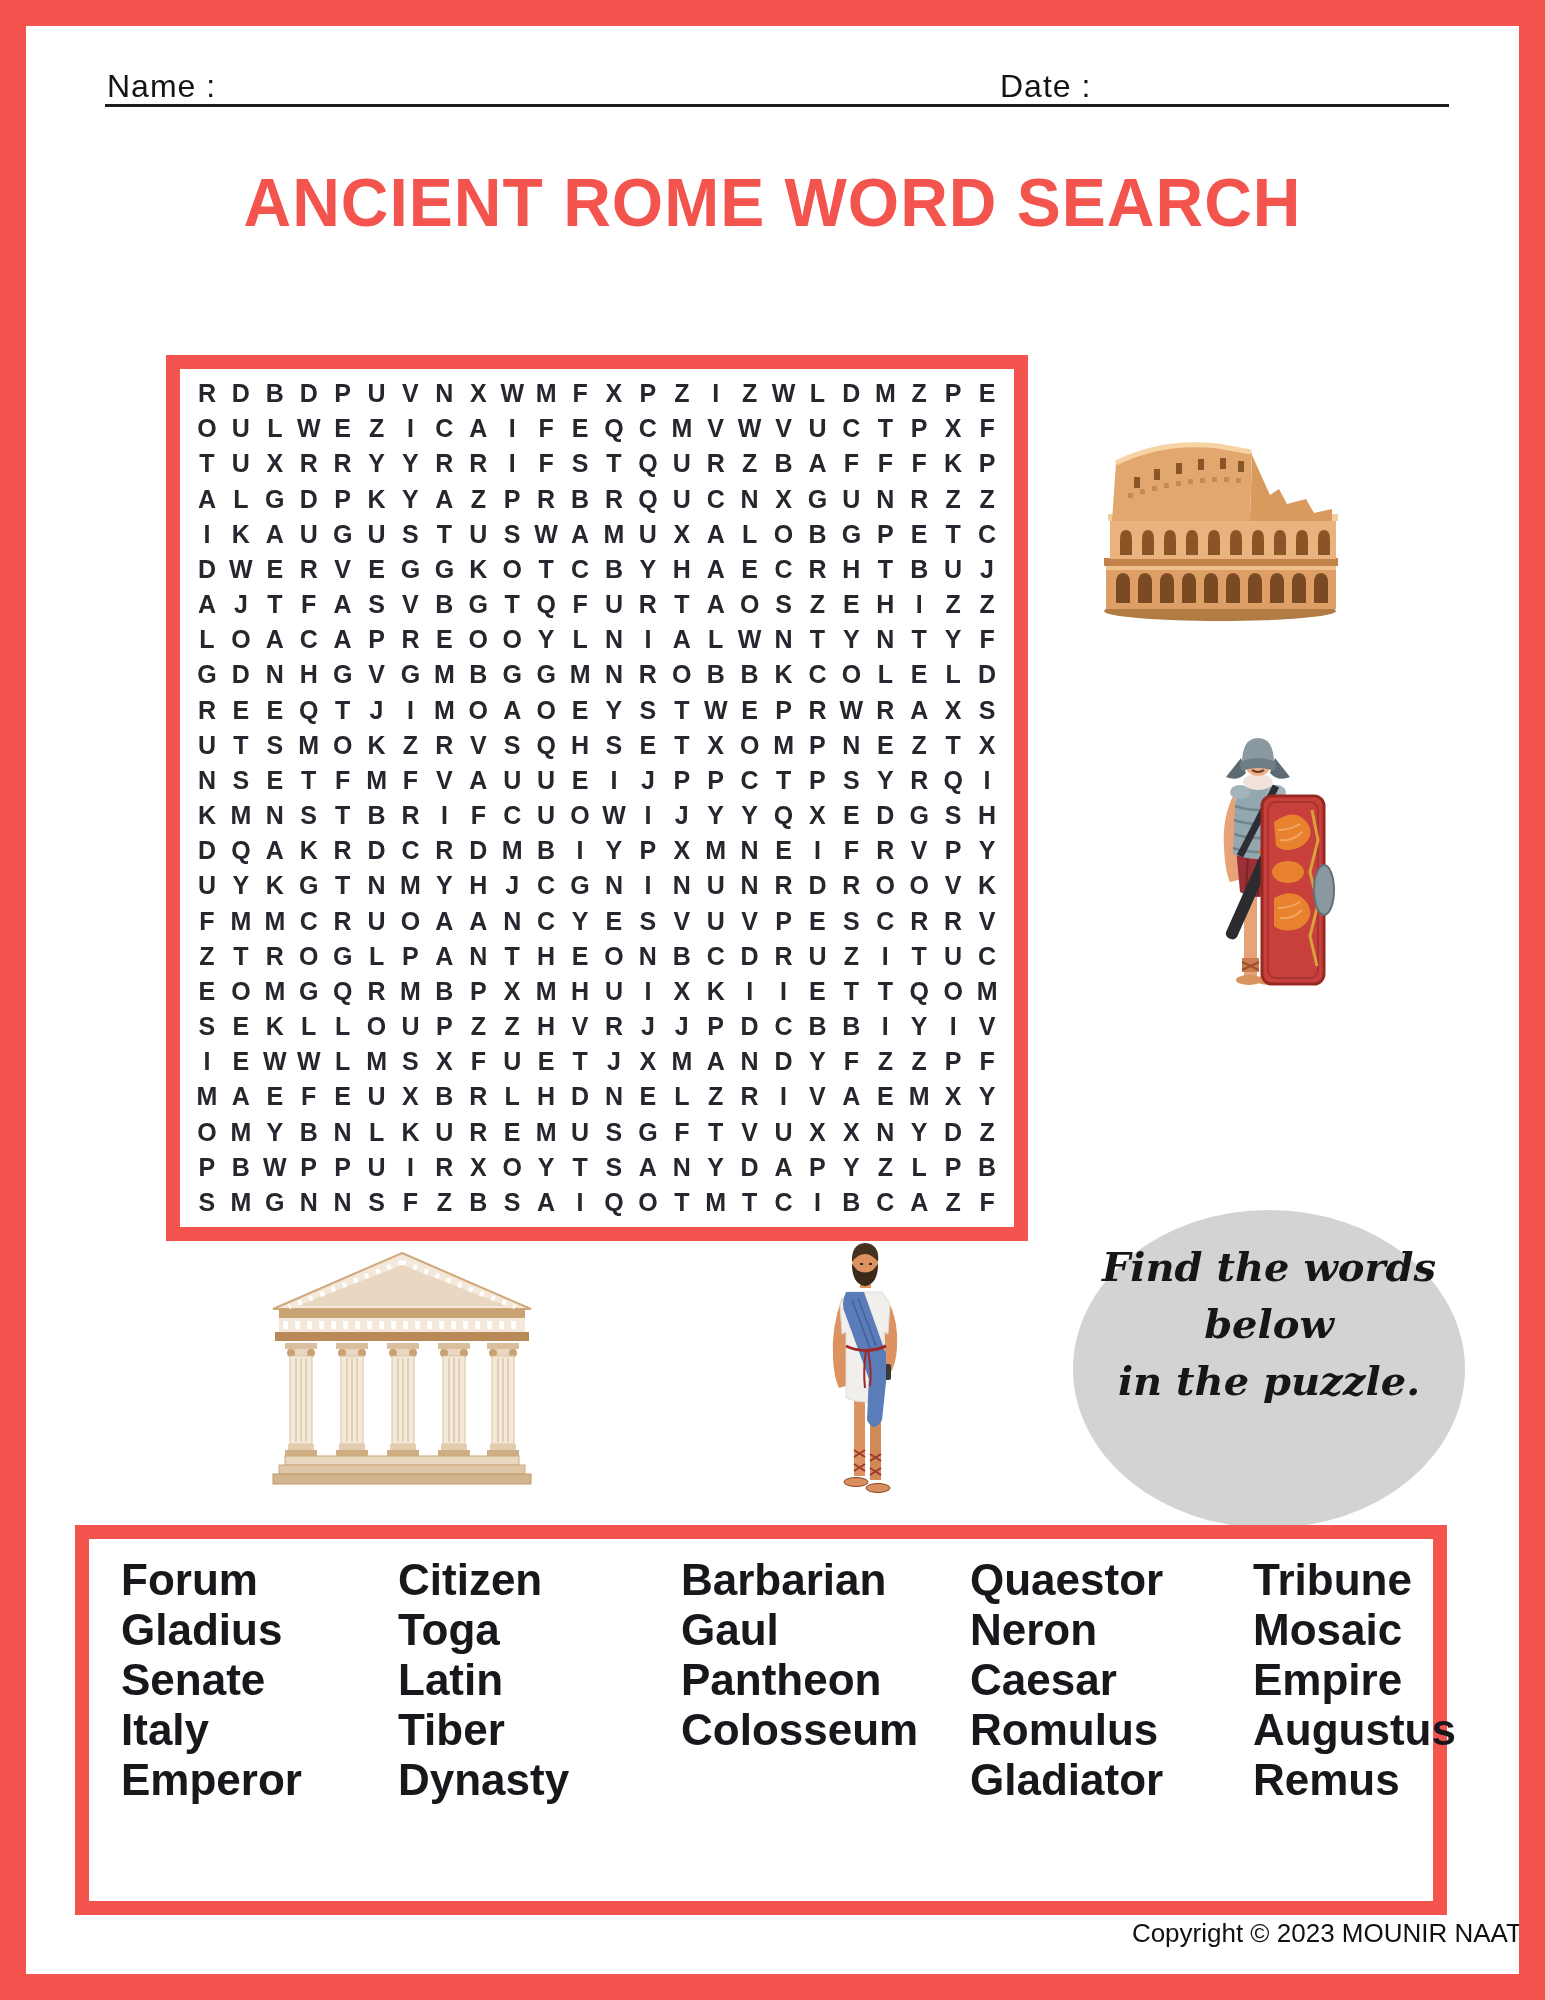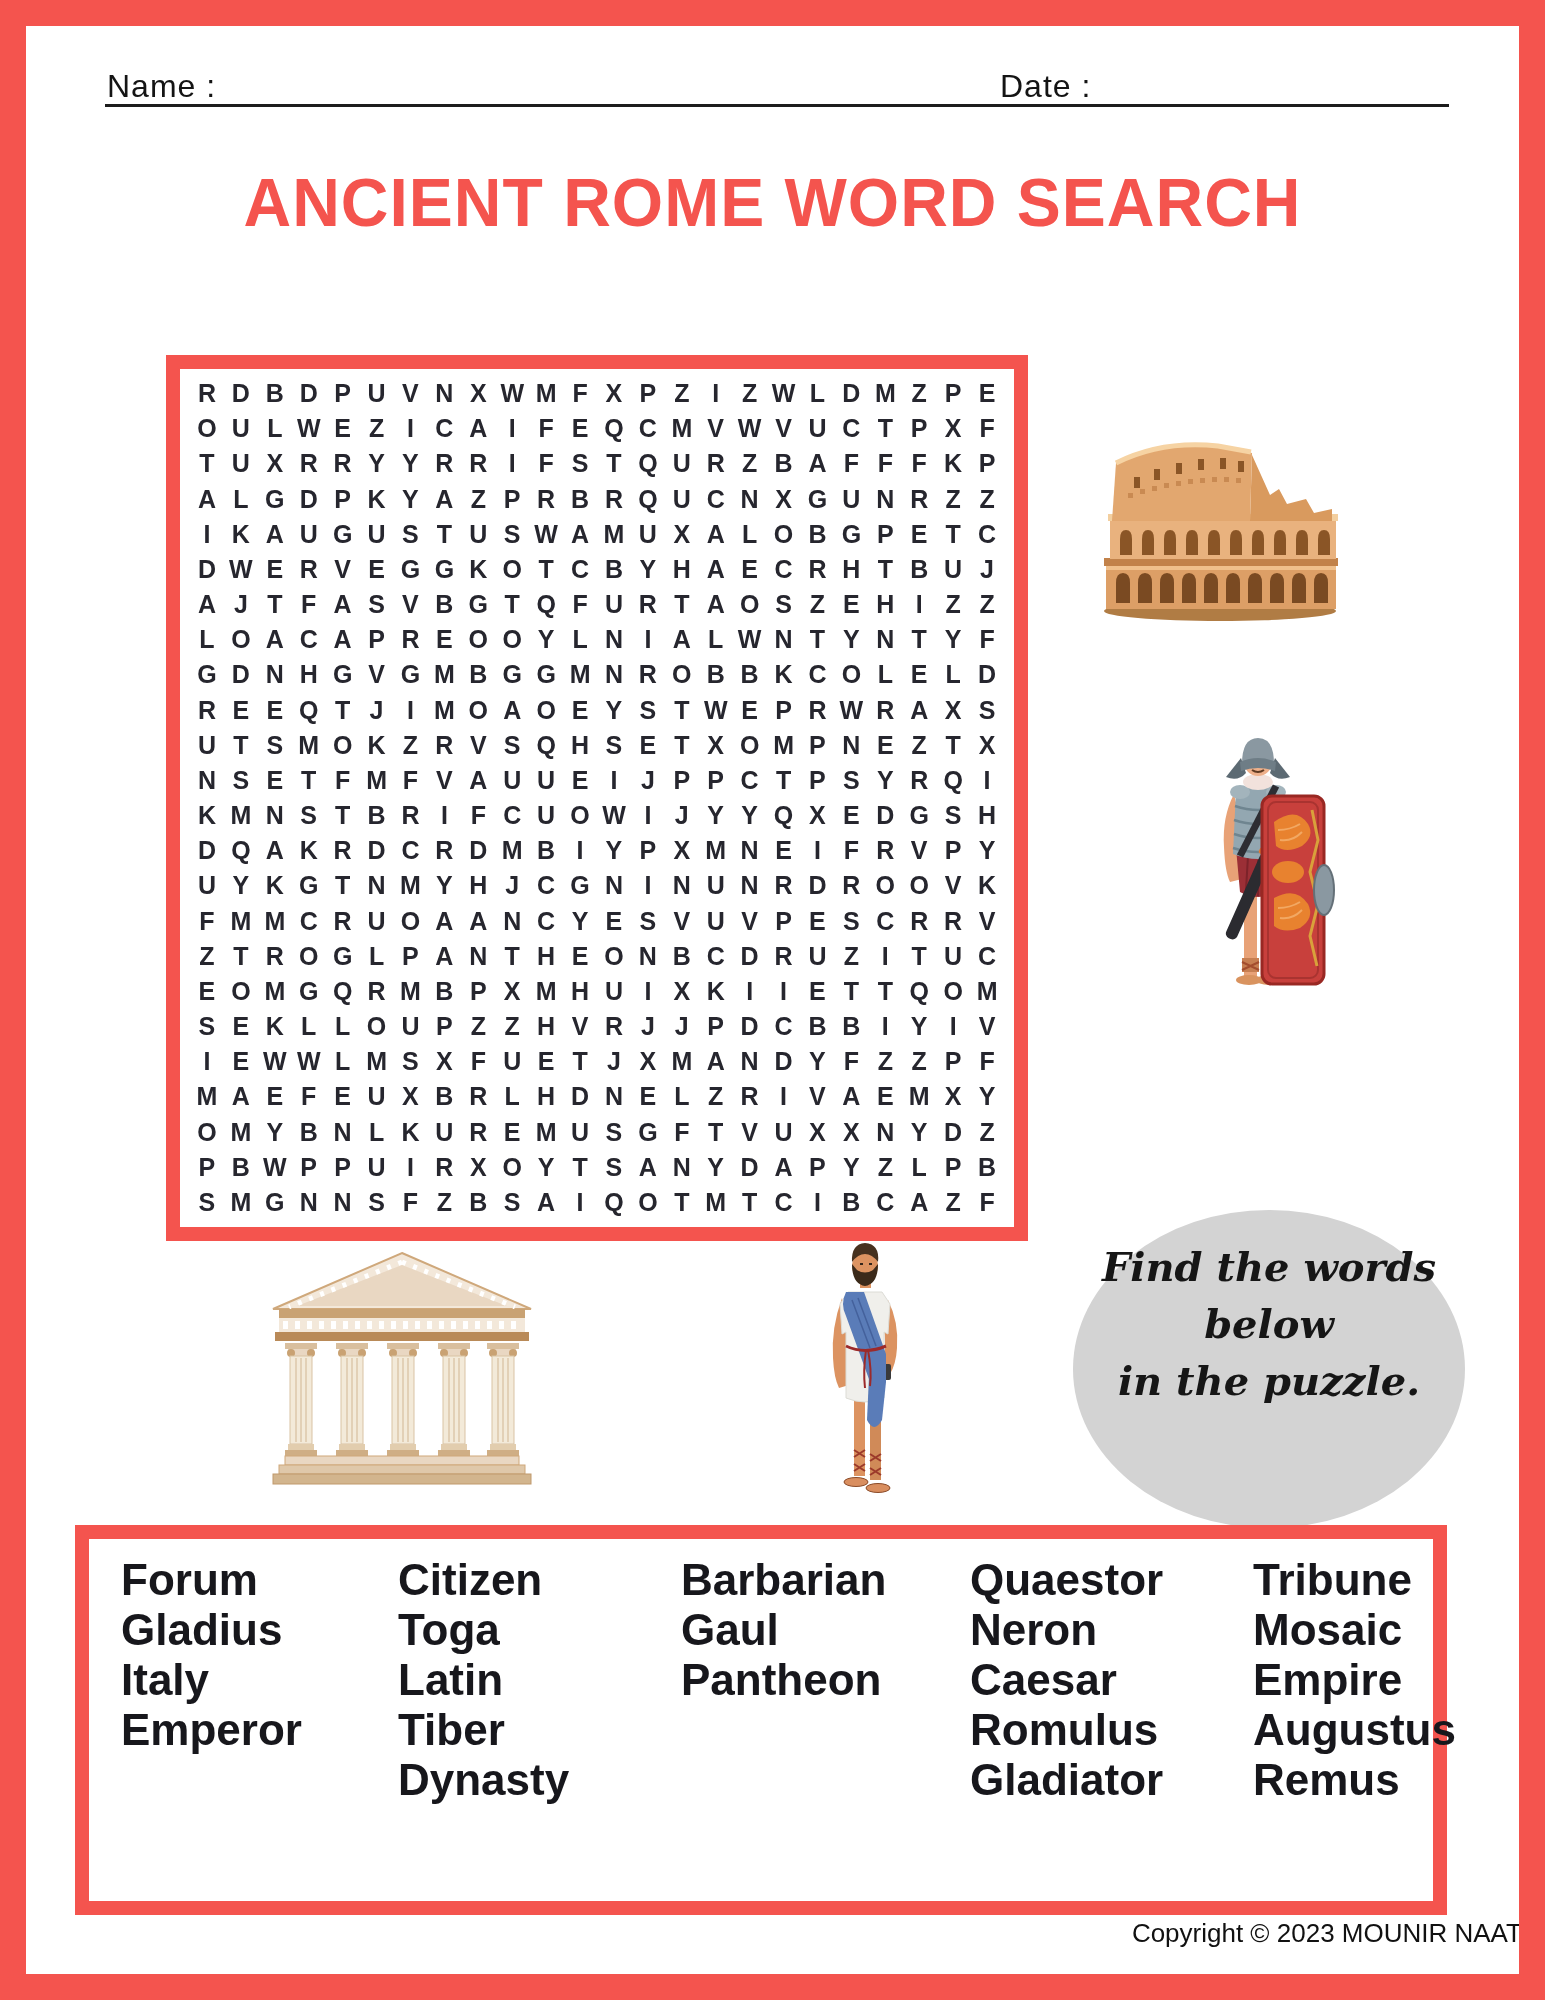--- a/index.html
+++ b/index.html
@@ -846,34 +846,36 @@
     <path d="M34,26 Q33,8 47,7 Q62,8 60,26 Q54,18 47,18 Q40,18 34,26 Z" fill="#46311f"></path>
     <path d="M34,28 Q34,48 47,50 Q60,48 60,28 L55,34 Q47,39 39,34 Z" fill="#3b2a1a"></path>
     <path d="M42,28 l3,0 M51,28 l3,0" stroke="#33251a" stroke-width="2"></path>
   </svg>
 
   <div class="wordbox">
     <div class="wordbox-inner">
         <div class="wcol">
           <div class="word">Forum</div>
           <div class="word">Gladius</div>
+          <div class="word">Senate</div>
           <div class="word">Italy</div>
           <div class="word">Emperor</div>
         </div>
         <div class="wcol">
           <div class="word">Citizen</div>
           <div class="word">Toga</div>
           <div class="word">Latin</div>
           <div class="word">Tiber</div>
           <div class="word">Dynasty</div>
         </div>
         <div class="wcol">
           <div class="word">Barbarian</div>
           <div class="word">Gaul</div>
           <div class="word">Pantheon</div>
+          <div class="word">Colosseum</div>
         </div>
         <div class="wcol">
           <div class="word">Quaestor</div>
           <div class="word">Neron</div>
           <div class="word">Caesar</div>
           <div class="word">Romulus</div>
           <div class="word">Gladiator</div>
         </div>
         <div class="wcol">
           <div class="word">Tribune</div>

